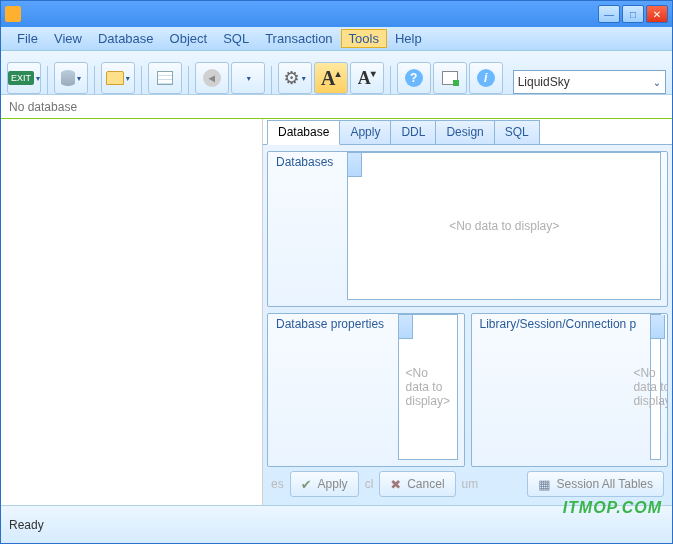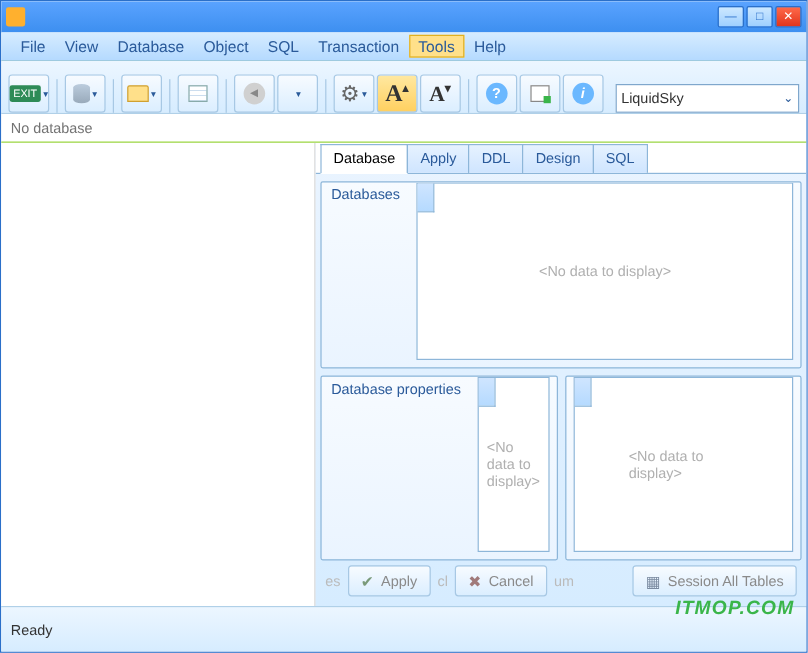--- a/index.html
+++ b/index.html
@@ -174,20 +174,21 @@
 
     <div class="panel-row" style="flex:1;justify-content:space-between;">
       <div class="panel">
         <div class="panel-header">Database properties</div>
         <div class="panel-body">
           <div class="colhint"></div>
           <div class="nodata">&lt;No data to display&gt;</div>
         </div>
       </div>
       <div class="panel">
+        <div class="panel-header">Library/Session/Connection p</div>
         <div class="panel-body">
           <div class="colhint"></div>
           <div class="nodata">&lt;No data to display&gt;</div>
         </div>
       </div>
     </div>
 
     <div class="actionbar">
       <span class="fragment">es</span>
       <div class="abtn">

